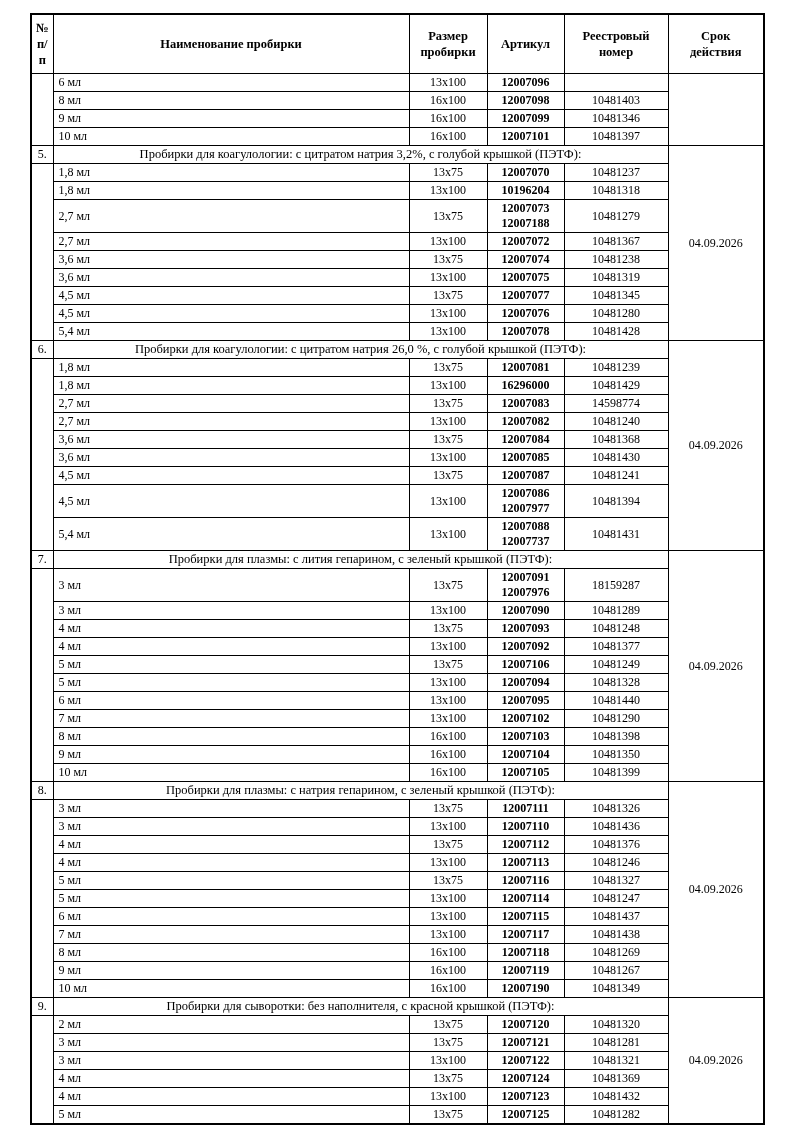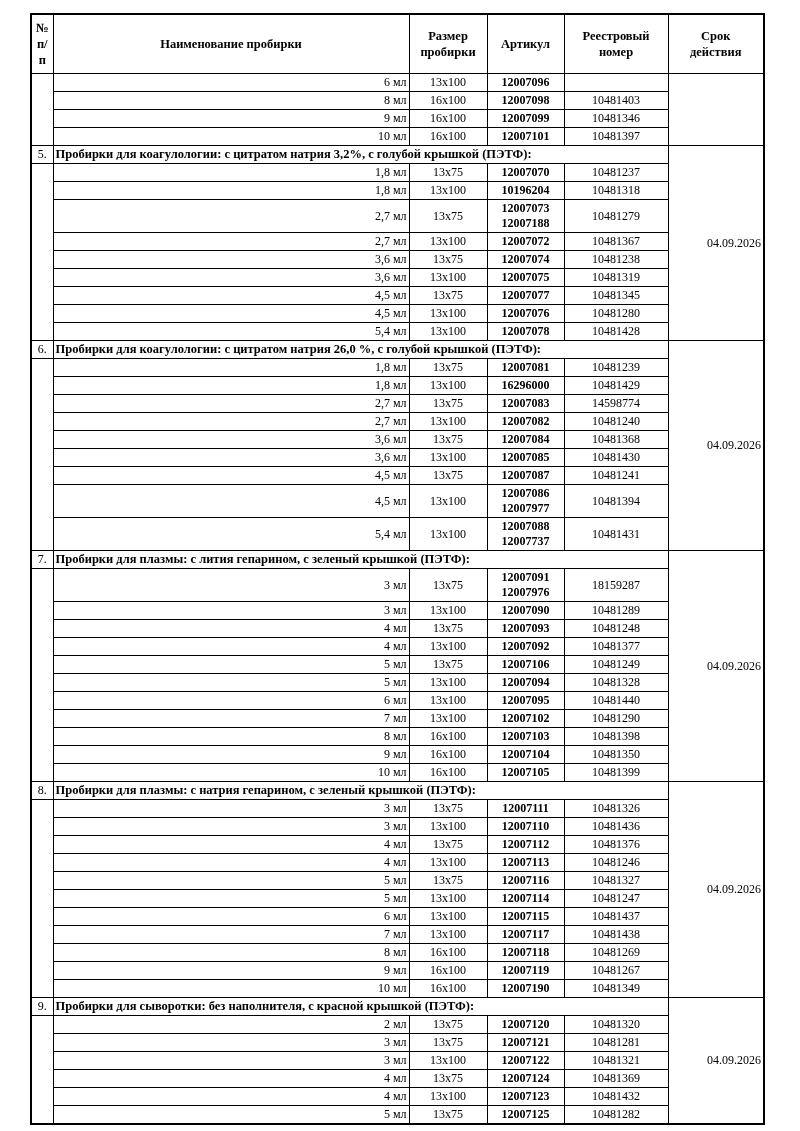--- a/index.html
+++ b/index.html
@@ -31,29 +31,30 @@
     font-weight: bold;
     text-align: center;
     font-size: 12.5px;
     line-height: 16px;
     padding: 5px 2px;
   }
   tbody td {
     line-height: 15px;
     padding: 1px 2px;
   }
-  td.l { text-align: right; padding-left: 5px; }
+  td.l { text-align: left; padding-left: 5px; }
   td.c { text-align: center; }
   td.section-title {
-    font-weight: bold;
+    font-weight: normal;
+    text-align: center;
     font-size: 12.5px;
   }
   td.art { padding: 1px 0; }
   .art-line { line-height: 15px; text-align: center; font-weight: bold; }
-  td.validity { text-align: right; }
+  td.validity { text-align: center; }
 </style>
 </head>
 <body>
 
 <div class="page">
   <table class="registry">
     <colgroup>
       <col style="width:22px">
       <col style="width:356px">
       <col style="width:78px">

